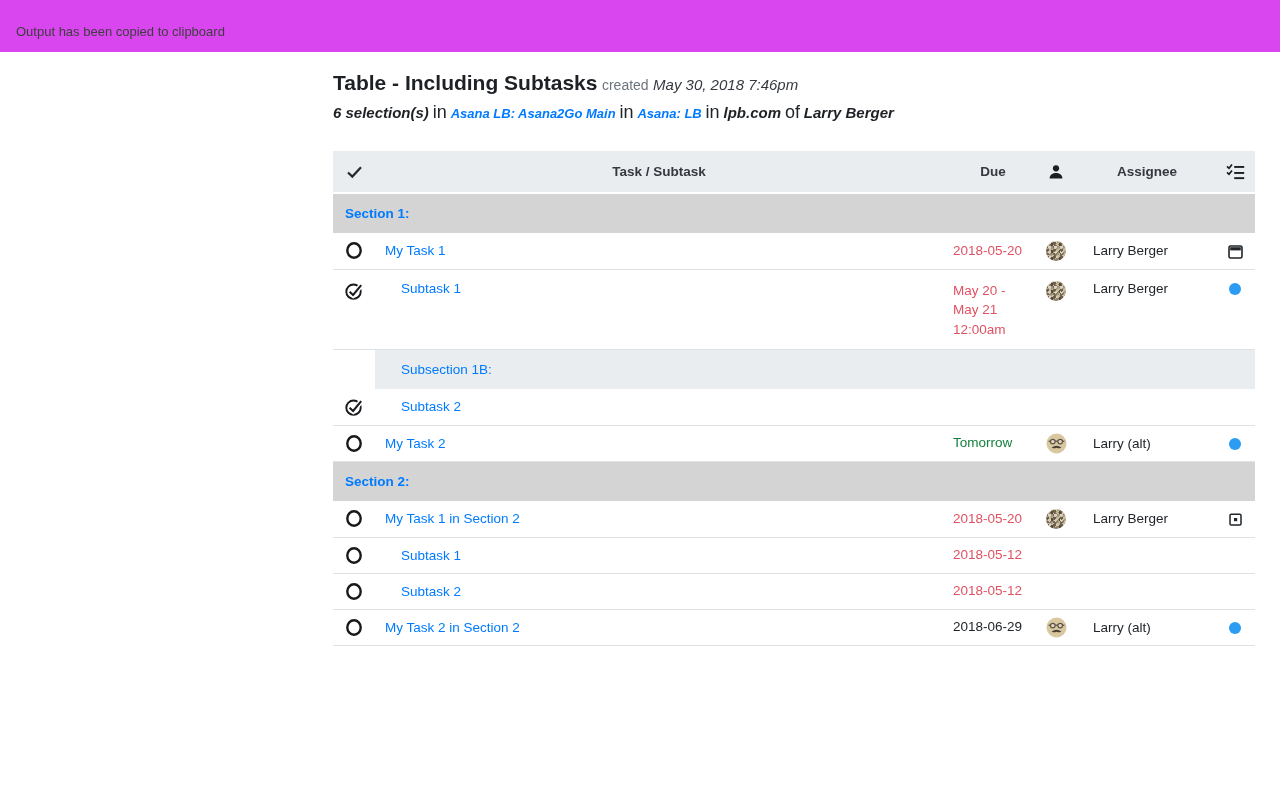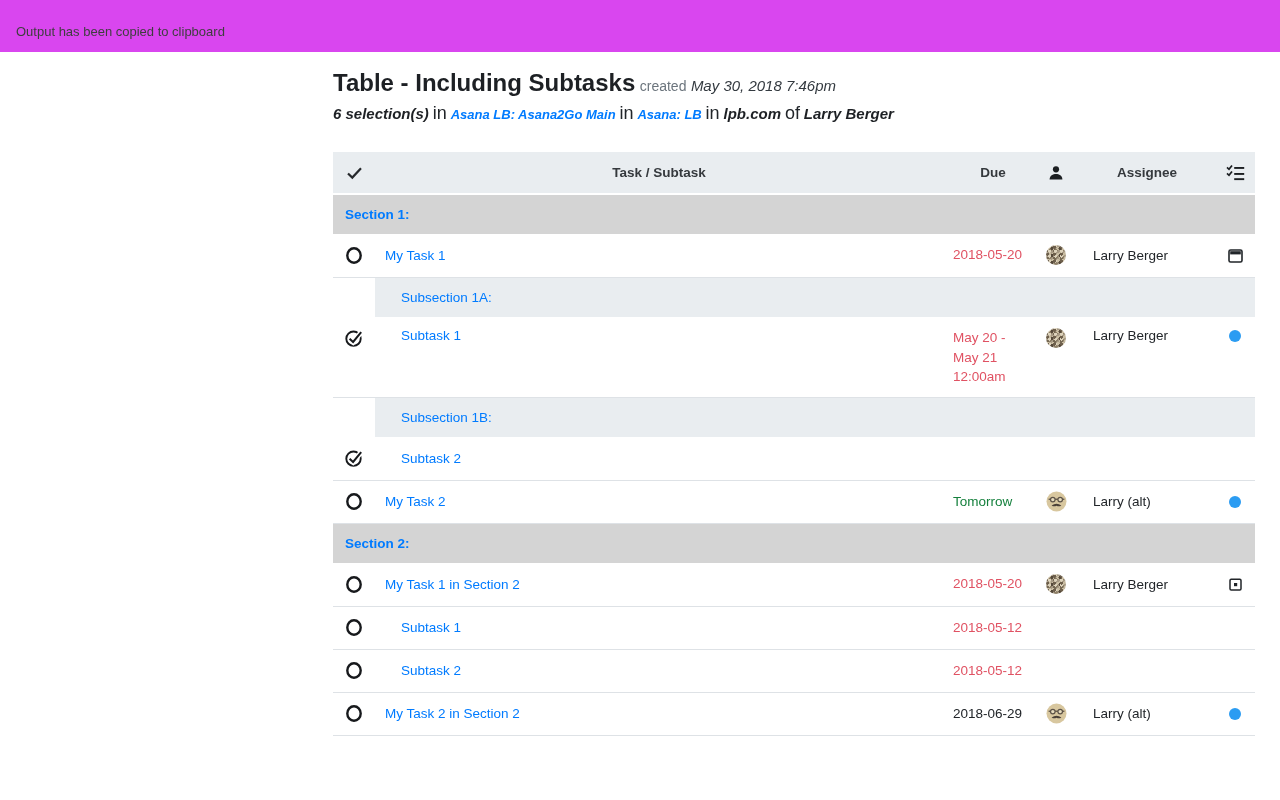--- a/index.html
+++ b/index.html
@@ -5,21 +5,21 @@
   * { margin:0; padding:0; box-sizing:border-box; }
   html,body { width:1280px; height:800px; background:#fff;
     font-family:"Liberation Sans", sans-serif; color:#212529; overflow:hidden; }
 
   .notifbar { width:100%; height:52px; background:#d946ef;
     padding:24px 16px; font-size:13px; color:#3e3e3e; }
 
   .content { margin-left:333px; width:922px; padding-top:16px; }
 
   .title-line { margin-top:2px; line-height:26px; }
-  .doc-title { font-size:24px; font-weight:bold; color:#1d2024; }
+  .doc-title { font-size:21px; font-weight:bold; color:#1d2024; }
   .created-label { font-size:14px; color:#6c757d; }
   .created-date { font-size:15px; font-style:italic; color:#343a40; }
 
   .subtitle-line { margin-top:4px; font-size:14px; line-height:20px; }
   .em-dark { font-size:15px; font-weight:bold; font-style:italic; color:#1d2024; }
   .em-link { font-size:13px; font-weight:bold; font-style:italic; color:#007bff;
     text-decoration:none; cursor:pointer; }
   .plain { font-size:18px; color:#212529; }
 
   table.tasks { margin-top:27px; width:922px; border-collapse:collapse;
@@ -29,21 +29,21 @@
 
   thead th { background:#e9edf0; height:42px; text-align:center;
     font-size:13.5px; font-weight:bold; color:#35393d;
     border-bottom:2px solid #ffffff; vertical-align:middle; }
   th.th-icon { text-align:center; }
   th.th-task { padding-left:10px; }
   th.th-due { padding-left:20px; }
   th.th-last { text-align:center; }
 
   tbody td { vertical-align:middle; }
-  tr.task-row td, tr.subtask-row td { border-bottom:1px solid #dee2e6; height:43px; }
+  tr.task-row td, tr.subtask-row td { border-bottom:1px solid #dee2e6; height:36px; }
   tr.tall td { vertical-align:top; padding-top:11px; height:80px; }
 
   td.section-cell { background:#d4d4d4; height:40px; padding-left:12px;
     font-weight:bold; color:#007bff; }
   td.white-cell { background:#fff; }
   td.subsection-cell { background:#e9edf0; height:40px; padding-left:26px; color:#007bff; }
 
   td.cell-icon { text-align:center; }
   td.cell-task { padding-left:10px; }
   td.cell-task.indent { padding-left:26px; }
@@ -144,24 +144,20 @@
             </svg></td>
           <td class="cell-task"><a class="task-link">My Task 1</a></td>
           <td class="cell-due" style="color:#e05263">2018-05-20</td>
           <td class="cell-avatar"><span class="avatar-photo"></span></td>
           <td class="cell-assignee">Larry Berger</td>
           <td class="cell-marker"><svg width="15" height="15" viewBox="0 0 15 15">
               <rect x="1" y="2" width="13" height="12" rx="1.6" fill="none" stroke="#212529" stroke-width="1.6"></rect>
               <rect x="2.2" y="3.2" width="10.6" height="3.2" fill="#212529"></rect>
             </svg></td>
         </tr>
-        <tr class="subsection-row">
-          <td class="white-cell"></td>
-          <td colspan="5" class="subsection-cell">Subsection 1A:</td>
-        </tr>
         <tr class="subtask-row tall">
           <td class="cell-icon"><svg width="21" height="20" viewBox="0 0 21 20">
               <circle cx="9.5" cy="10.7" r="7.2" fill="none" stroke="#17191c" stroke-width="1.9"></circle>
               <path d="M5.6 10.7 L9.1 14 L17.2 4.2" fill="none" stroke="#ffffff" stroke-width="5"></path>
               <path d="M5.6 10.7 L9.1 14 L17.2 4.2" fill="none" stroke="#17191c" stroke-width="2"></path>
             </svg></td>
           <td class="cell-task indent"><a class="task-link">Subtask 1</a></td>
           <td class="cell-due" style="color:#e05263">May 20 -
 May 21
 12:00am</td>

